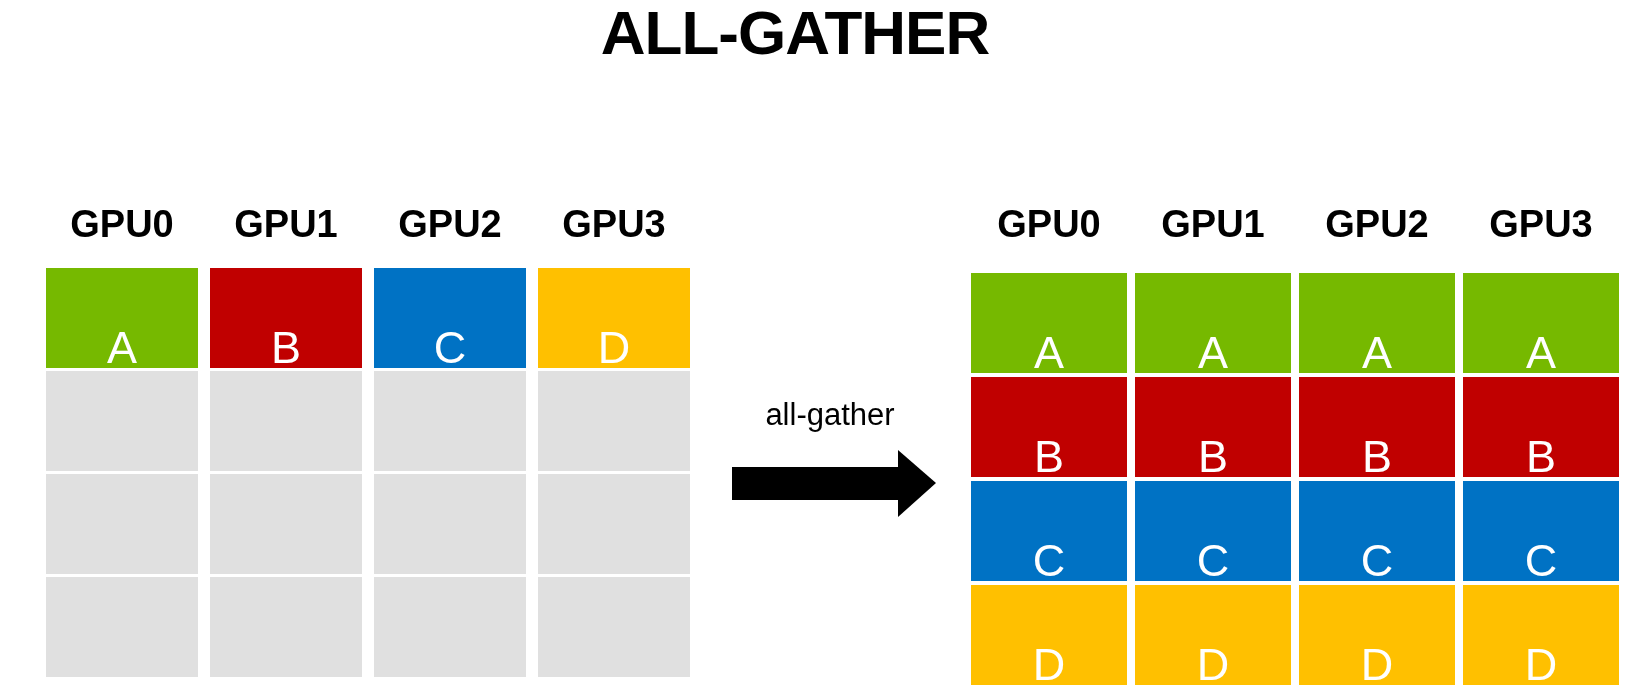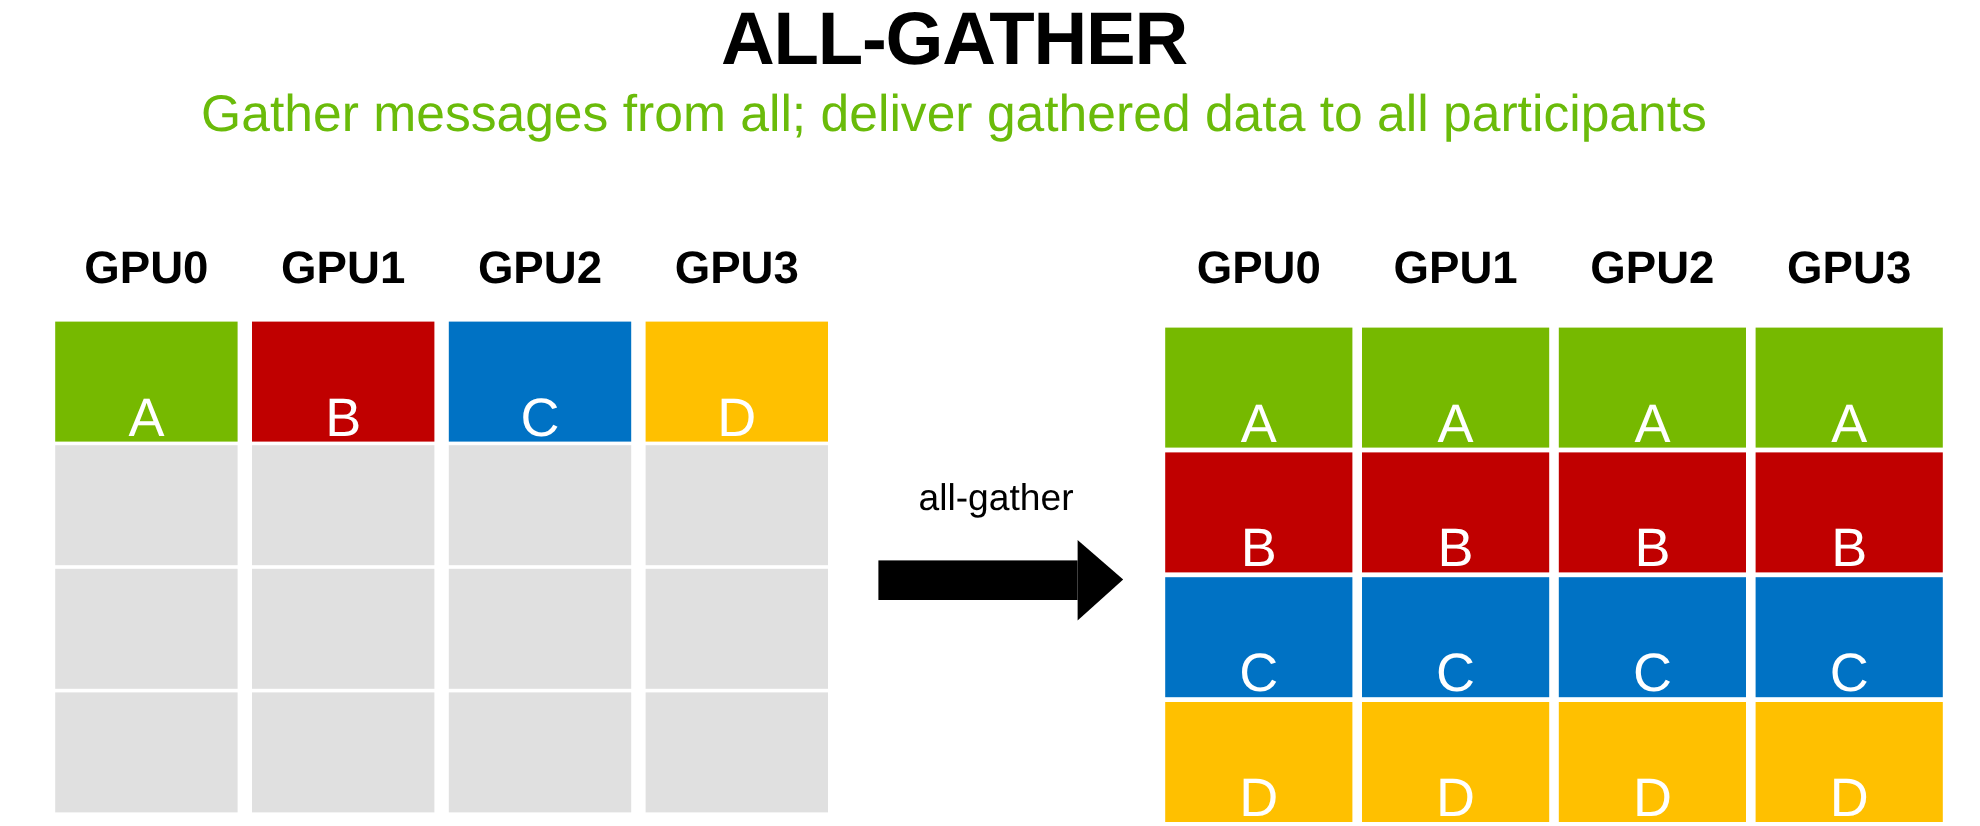--- a/index.html
+++ b/index.html
@@ -110,21 +110,20 @@
     border-bottom: 34px solid transparent;
   }
 </style>
 </head>
 <body>
 
 <div id="stage">
 
   <div class="page-title">ALL-GATHER</div>
 
-  <div class="page-subtitle">Gather messages from all; deliver gathered data to all participants</div>
 
   <div id="left-headers" class="gpu-headers">
       <div class="gpu-label">GPU0</div>
       <div class="gpu-label">GPU1</div>
       <div class="gpu-label">GPU2</div>
       <div class="gpu-label">GPU3</div>
     </div>
 
   <div id="left-grid" class="data-grid">
       <div class="cell" style="background: rgb(118, 185, 0);">A</div>

